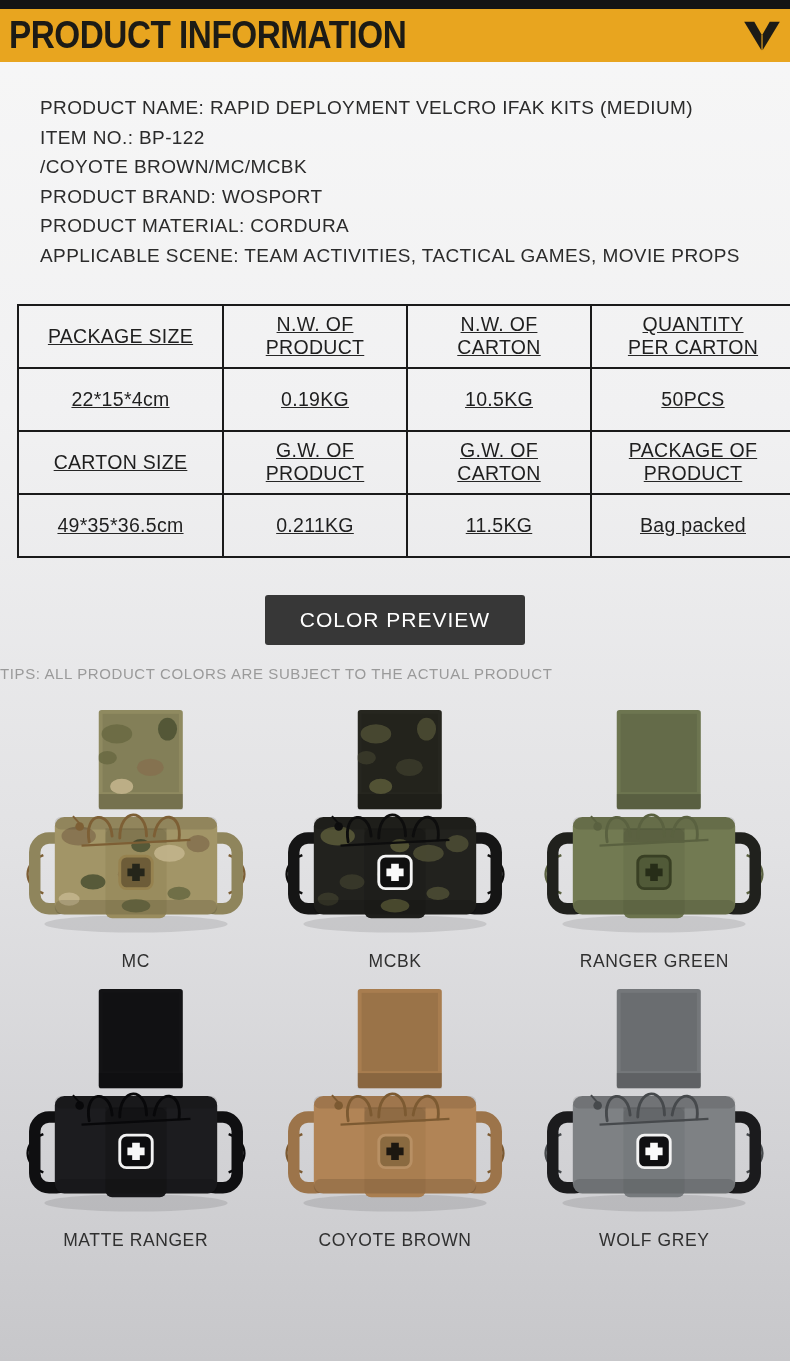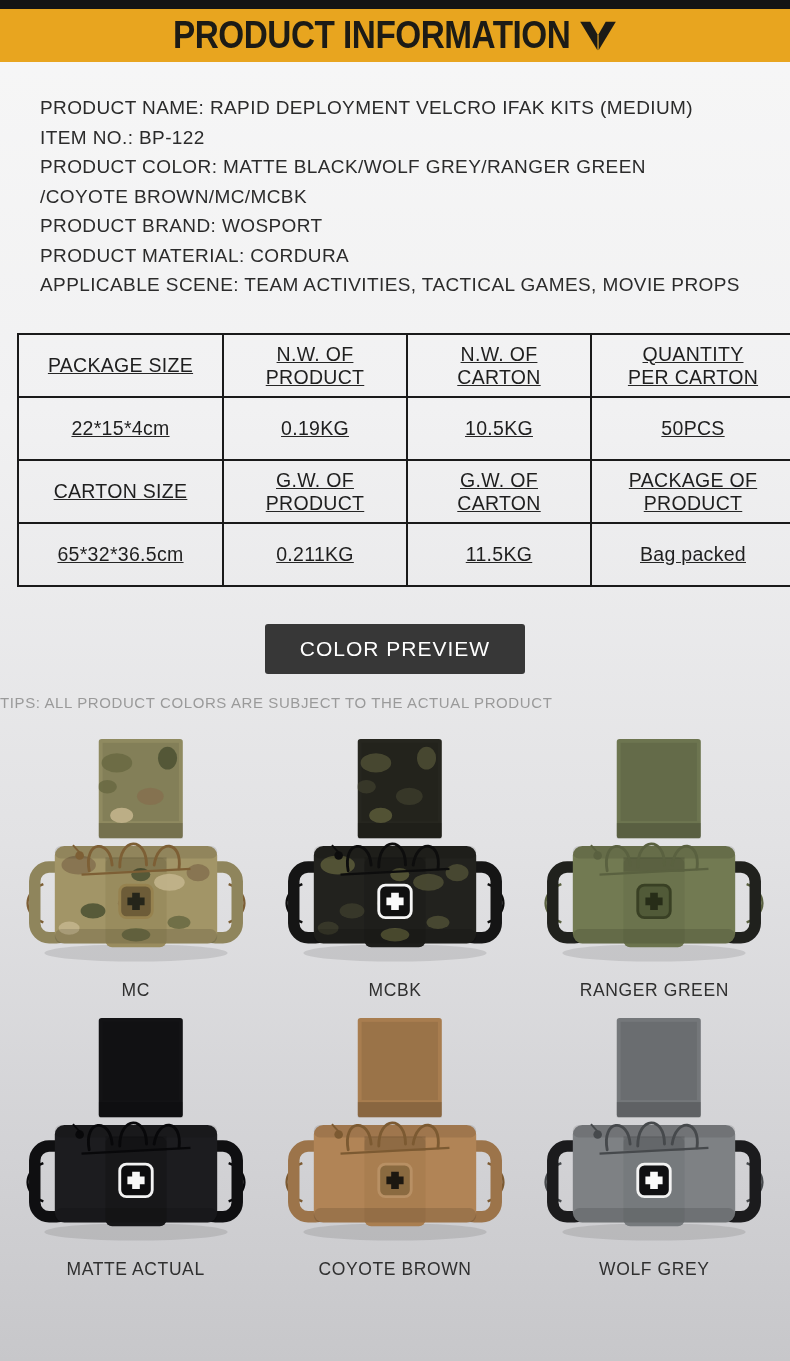--- a/index.html
+++ b/index.html
@@ -6,22 +6,22 @@
   html,body { width:790px; }
   body {
     height:1361px; overflow:hidden;
     font-family:"Liberation Sans", sans-serif;
     background:linear-gradient(180deg,#f7f7f7 0%,#f1f1f2 30%,#e2e2e4 62%,#d2d2d5 85%,#c7c7ca 100%);
     color:#262626;
   }
   .top-strip { height:9px; background:#141414; }
   .header {
     height:53px; background:#e8a51f;
-    display:flex; align-items:center; justify-content:center;
-    padding:0 18px;
+    display:flex; align-items:center; justify-content:space-between;
+    padding:0 9px;
   }
   .header .title {
     font-size:34px; font-weight:800; color:#1c1b16;
     letter-spacing:-0.5px; transform:scale(0.98,1.12); transform-origin:left center;
     white-space:nowrap;
   }
   .logo { width:38px; height:40px; flex:0 0 auto; }
   .details { padding:38px 30px 0 40px; }
   .details p {
     font-size:19px; letter-spacing:0.4px; color:#2b2b2b;
@@ -61,21 +61,20 @@
   <div class="title">PRODUCT INFORMATION</div>
   <svg class="logo" viewBox="0 0 64 52">
     <path d="M2 2 L19 2 L31 23 L31 50 Z" fill="#1c1b16"></path>
     <path d="M62 2 L45 2 L33 23 L33 50 Z" fill="#1c1b16"></path>
   </svg>
 </div>
 
 <div class="details">
   <p>PRODUCT NAME: RAPID DEPLOYMENT VELCRO IFAK KITS (MEDIUM)</p>
   <p>ITEM NO.: BP-122</p>
-  <p>PRODUCT COLOR: MATTE BLACK/WOLF GREY/RANGER GREEN</p>
   <p>/COYOTE BROWN/MC/MCBK</p>
   <p>PRODUCT BRAND: WOSPORT</p>
   <p>PRODUCT MATERIAL: CORDURA</p>
   <p>APPLICABLE SCENE: TEAM ACTIVITIES, TACTICAL GAMES, MOVIE PROPS</p>
 </div>
 
 <table class="spec">
   <tbody>
       <tr>
     <td class="col-1">PACKAGE SIZE</td>
@@ -95,21 +94,21 @@
   <tr>
     <td>CARTON SIZE</td>
     <td>G.W. OF
 PRODUCT</td>
     <td>G.W. OF
 CARTON</td>
     <td>PACKAGE OF
 PRODUCT</td>
   </tr>
   <tr>
-    <td>65*32*36.5cm</td>
+    <td>49*35*36.5cm</td>
     <td>0.211KG</td>
     <td>11.5KG</td>
     <td>Bag packed</td>
   </tr>
 </tbody>
   </table>
 
 <div class="preview-wrap">
   <button class="preview-btn" style="background: rgb(55, 55, 55);">COLOR PREVIEW</button>
 </div>
@@ -279,21 +278,21 @@
           <path d="M66,138 C60,106 88,104 90,132" stroke="#08080a" stroke-width="3" fill="none" stroke-linecap="round"></path>
           <path d="M98,134 C98,102 126,102 126,132" stroke="#08080a" stroke-width="3" fill="none" stroke-linecap="round"></path>
           <path d="M134,132 C138,104 164,106 160,136" stroke="#08080a" stroke-width="3" fill="none" stroke-linecap="round"></path>
           <circle cx="56" cy="122" r="4.5" fill="#08080a"></circle>
           <path d="M49,111 L56,119" stroke="#08080a" stroke-width="2"></path>
           <g transform="translate(98,153)">
             <rect width="34" height="34" rx="7" fill="#0c0c0e" stroke="#f2f2f2" stroke-width="3"></rect>
             <path d="M17,8 V26 M8,17 H26" stroke="#f7f7f7" stroke-width="8"></path>
           </g>
         </svg></div>
-    <div class="variant-label">MATTE ACTUAL</div>
+    <div class="variant-label">MATTE RANGER</div>
   </div>
   <div class="cell">
     <div class="art"><svg viewBox="0 0 230 245" width="230" height="234">
           <defs>
             <clipPath id="pc4">
               <rect x="76" y="0" width="88" height="104" rx="3"></rect>
               <rect x="30" y="112" width="170" height="102" rx="10"></rect>
               <rect x="83" y="124" width="64" height="94" rx="7"></rect>
             </clipPath>
           </defs>

